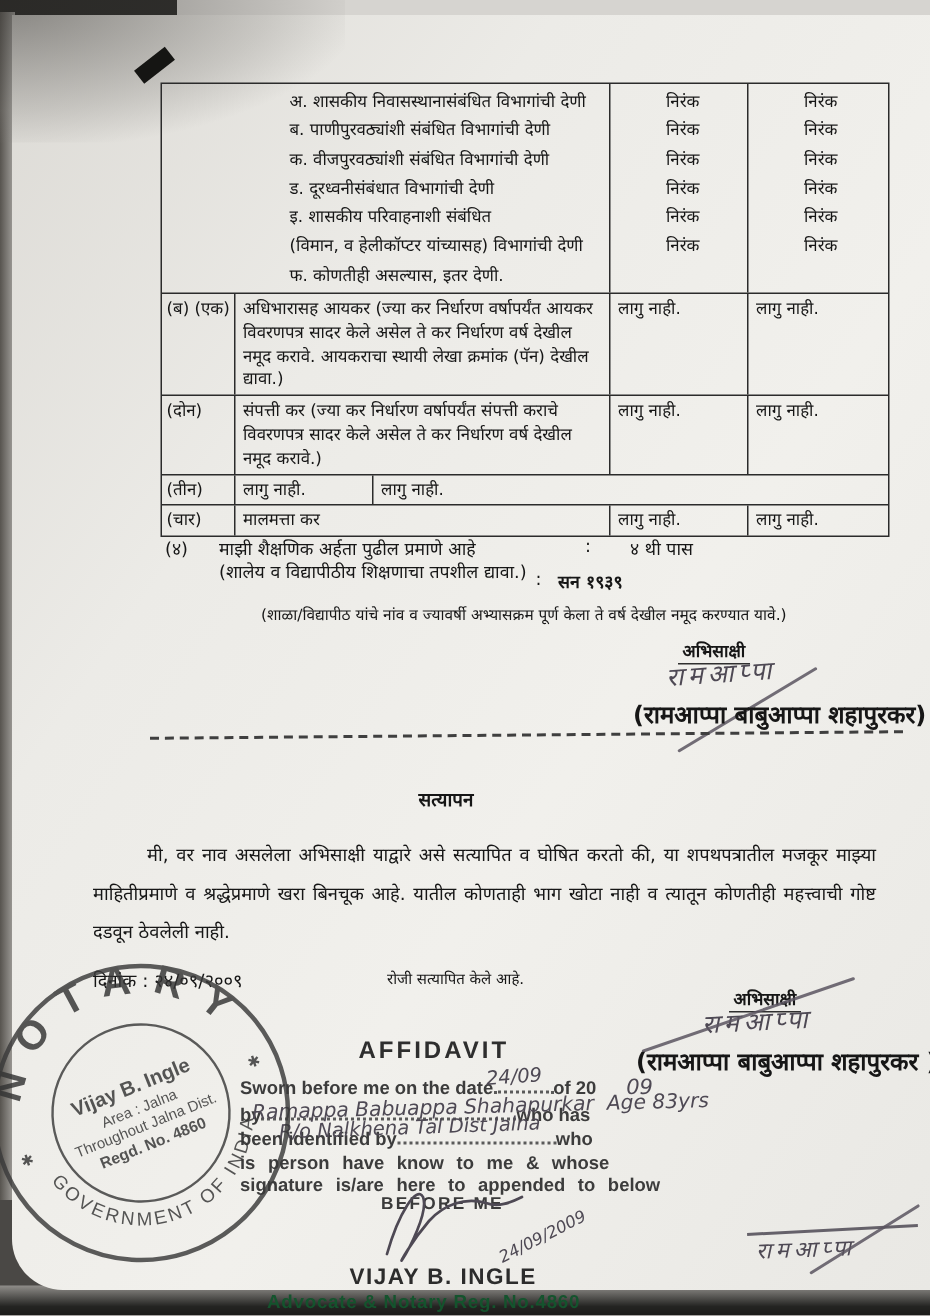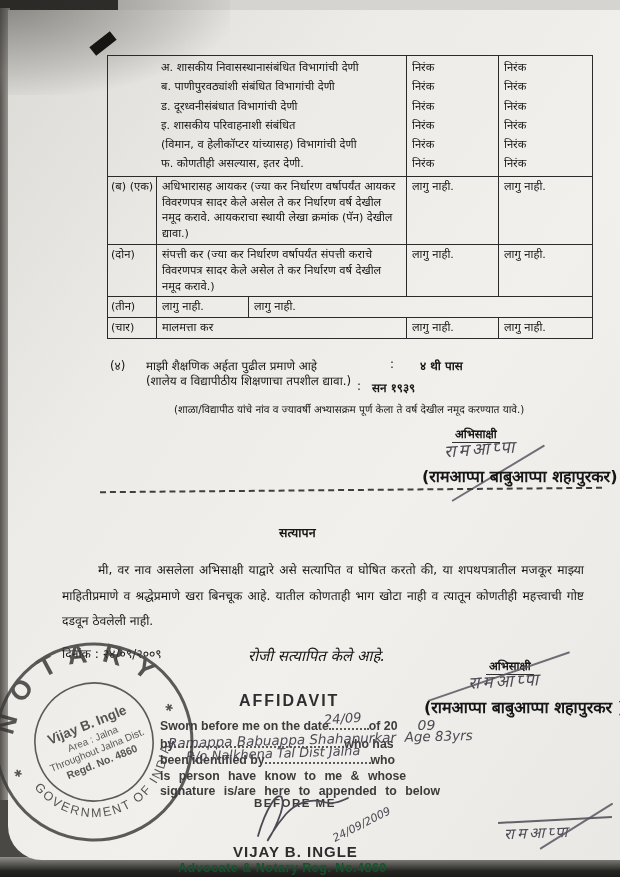--- a/index.html
+++ b/index.html
@@ -27,49 +27,49 @@
 
   
   .tbl { position:absolute; left:107px; top:55px; width:486px; border:1.4px solid #2b2b2b; font-size:11.2px; }
   .trow { display:flex; border-top:1.4px solid #2b2b2b; }
   .trow:first-child { border-top:none; }
   .c1 { width:48px; padding:2px 3px; white-space:nowrap; }
   .c2 { width:250px; padding:2px 5px; border-left:1.4px solid #2b2b2b; }
   .trow:first-child .c2 { border-left:none; }
   .c3 { width:92px; padding:2px 5px; border-left:1.4px solid #2b2b2b; }
   .c4 { flex:1; padding:2px 5px; border-left:1.4px solid #2b2b2b; }
-  .g1line { line-height:19.3px; }
+  .g1line { line-height:19.3px;margin-left:32px; }
   .rline { line-height:15.8px; }
 
   
   .edu { position:absolute; font-size:11.8px; }
   .edu-num { left:110px; top:357px; }
   .edu-l1 { left:146px; top:357px;text-align:center; }
   .edu-c1 { left:390px; top:357px; }
-  .edu-v1 { left:420px; top:357px; font-weight:bold; }
+  .edu-v1 { left:420px; top:357px; font-weight:normal; }
   .edu-l2 { left:146px; top:372px; }
   .edu-c2 { left:357px; top:379px; }
   .edu-v2 { left:372px; top:379px; font-weight:bold; }
   .edu-note { left:146px; top:402px; font-size:10.3px;margin-left:28px; }
 
   
   .sgn { position:absolute; }
   .sgn-title { font-size:11.5px; font-weight:bold; border-bottom:1.2px solid #2f2f2f; padding:0 3px 1px; }
   .hand { color:#4e4954; font-style:italic; }
   .sig-dev { font-size:17px; letter-spacing:3px; display:inline-block; }
   .slash { position:absolute; height:2px; background:#5a5560; transform-origin:left center; border-radius:2px; opacity:.85; }
   .sgn-name { font-size:16px; font-weight:bold; white-space:nowrap; }
 
   .dash-sep { position:absolute; left:100px; top:489px; width:502px; border-top:2.2px dashed #3f3f3f; transform:rotate(-0.5deg); }
 
   .v-title { position:absolute; left:279px; top:524px; font-size:12.5px; font-weight:bold; }
   .v-body { position:absolute; left:62px; top:558px; width:522px; font-size:12.2px; line-height:25.5px;
     text-indent:36px; text-align:justify; }
   .v-date { position:absolute; left:62px; top:645px; font-size:12.2px; }
-  .v-date-suffix { position:absolute; left:248px; top:645px; font-size:15px;font-style:italic; }
+  .v-date-suffix { position:absolute; left:258px; top:645px; font-size:10px; }
 
   
   .stamp { position:absolute; left:-12px; top:636px; opacity:.82; z-index:6; }
 
   
   .aff { position:absolute; left:160px; top:718px; width:266px; font-family:"Liberation Sans", sans-serif;
     font-weight:bold; font-size:12.3px; color:#3c3c3c; }
   .aff-title { position:absolute; left:239px; top:692px; font-family:"Liberation Sans", sans-serif;
     font-size:16px; font-weight:800; letter-spacing:2px; color:#2e2e2e; }
   .affline { position:relative; line-height:15.2px; white-space:nowrap; }
@@ -100,20 +100,21 @@
   <div class="strip-bottom"></div>
 
   <div class="content">
 
     <div class="tbl">
       <div class="trow">
         <div class="c1"></div>
         <div class="c2">
           <div class="g1line">अ.  शासकीय निवासस्थानासंबंधित विभागांची देणी</div>
           <div class="g1line">ब.  पाणीपुरवठ्यांशी संबंधित विभागांची देणी</div>
+          <div class="g1line">क.  वीजपुरवठ्यांशी संबंधित विभागांची देणी</div>
           <div class="g1line">ड.  दूरध्वनीसंबंधात विभागांची देणी</div>
           <div class="g1line">इ.  शासकीय परिवाहनाशी संबंधित</div>
           <div class="g1line">(विमान, व हेलीकॉप्टर यांच्यासह) विभागांची देणी</div>
           <div class="g1line">फ.  कोणतीही असल्यास, इतर देणी.</div>
         </div>
         <div class="c3">
           <div class="g1line">निरंक</div>
           <div class="g1line">निरंक</div>
           <div class="g1line">निरंक</div>
           <div class="g1line">निरंक</div>

